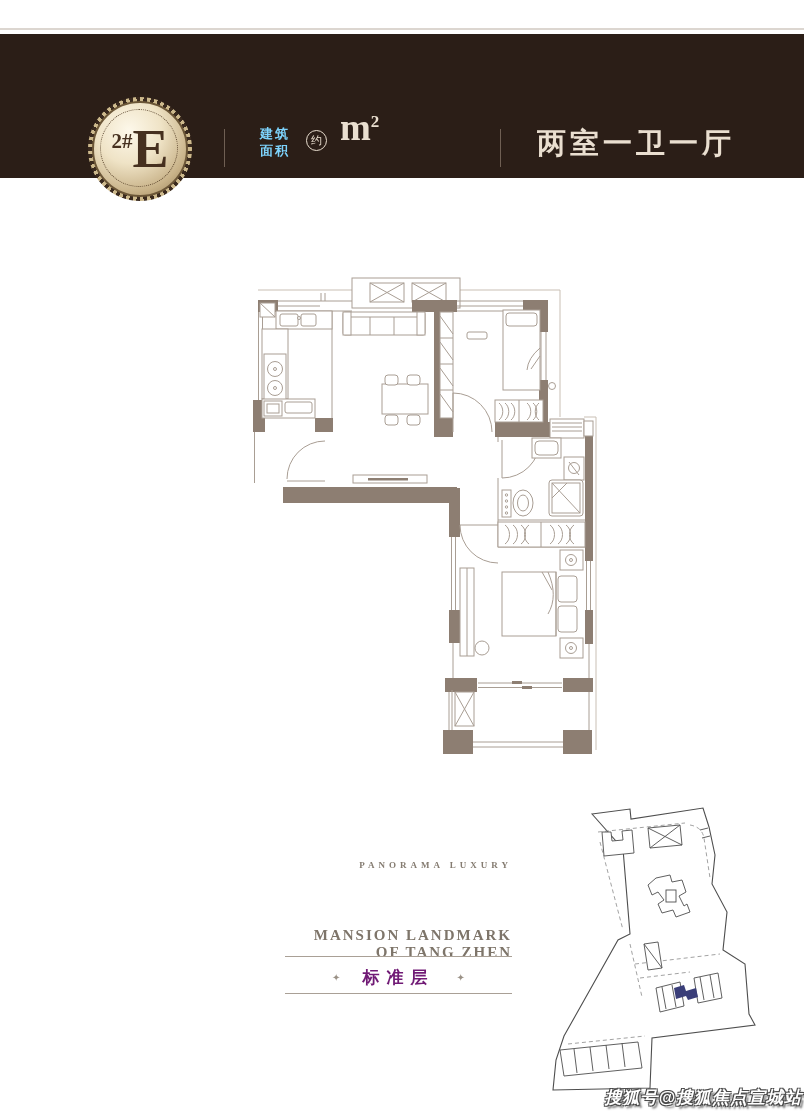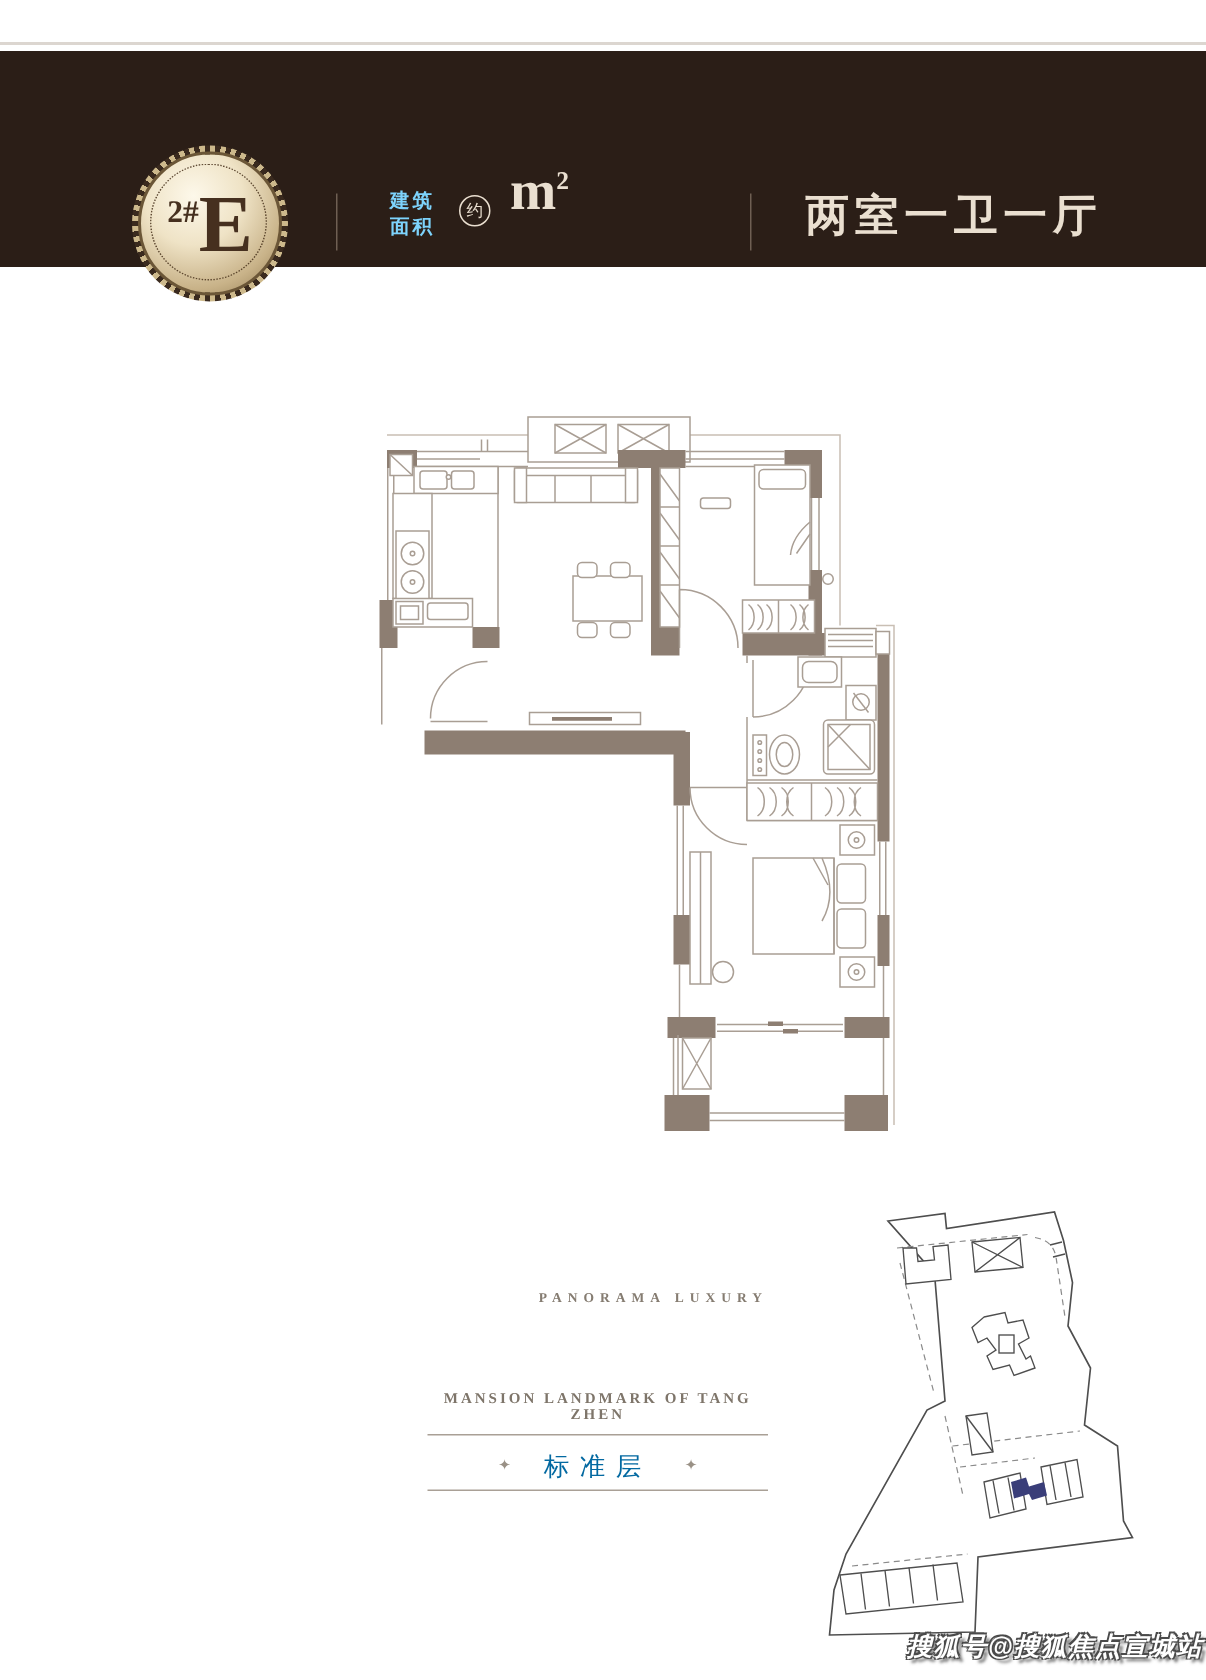--- a/index.html
+++ b/index.html
@@ -39,28 +39,28 @@
   .area-sup{font-size:17px;vertical-align:super;font-weight:700;}
   .layout-text{left:537px;top:90px;width:200px;color:#EADFD0;font-size:29px;
     font-weight:600;letter-spacing:4px;white-space:nowrap;}
 
   
   .plan-svg{left:240px;top:250px;}
 
   
   .brand-title{left:285px;top:860px;width:227px;text-align:right;color:#857C71;
     font-family:"Liberation Serif",serif;font-size:9px;font-weight:700;letter-spacing:4px;}
-  .brand-subtitle{left:285px;top:927px;width:227px;text-align:center;color:#7E756A;
-    font-family:"Liberation Serif",serif;font-size:10px;font-weight:700;letter-spacing:2px;}
+  .brand-subtitle{left:285px;top:927px;width:227px;text-align:right;color:#7E756A;
+    font-family:"Liberation Serif",serif;font-size:15px;font-weight:700;letter-spacing:2px;}
   .rule{left:285px;width:227px;height:1px;background:#A9A096;}
   .rule1{top:956px;} .rule2{top:993px;}
   .floor-row{left:285px;top:966px;width:227px;display:flex;align-items:center;
     justify-content:center;gap:22px;}
   .floor-star{color:#9A9186;font-size:10px;}
-  .floor-label{color:#0369a1;font-size:17px;letter-spacing:7px;font-weight:400;}
+  .floor-label{color:#701a75;font-size:17px;letter-spacing:7px;font-weight:700;}
 
   
   .site-svg{left:540px;top:792px;}
 
   
   .watermark{right:2px;top:1086px;color:#fff;font-size:17px;font-weight:700;
     letter-spacing:1px;white-space:nowrap;
     text-shadow:-1px -1px 0 #4a4a4a,1px -1px 0 #4a4a4a,-1px 1px 0 #4a4a4a,
                 1px 1px 0 #4a4a4a,3px 3px 2px rgba(90,90,90,.8);font-style:italic;}
 </style>

